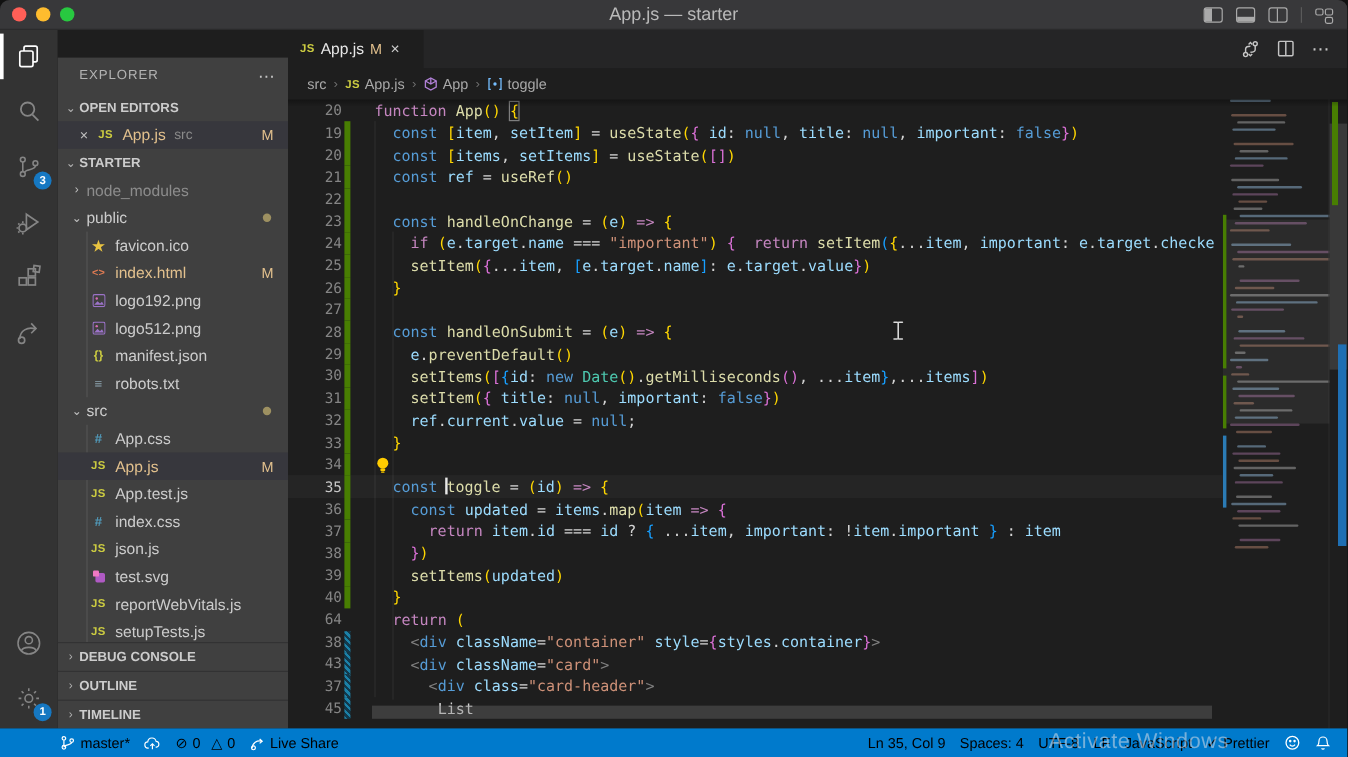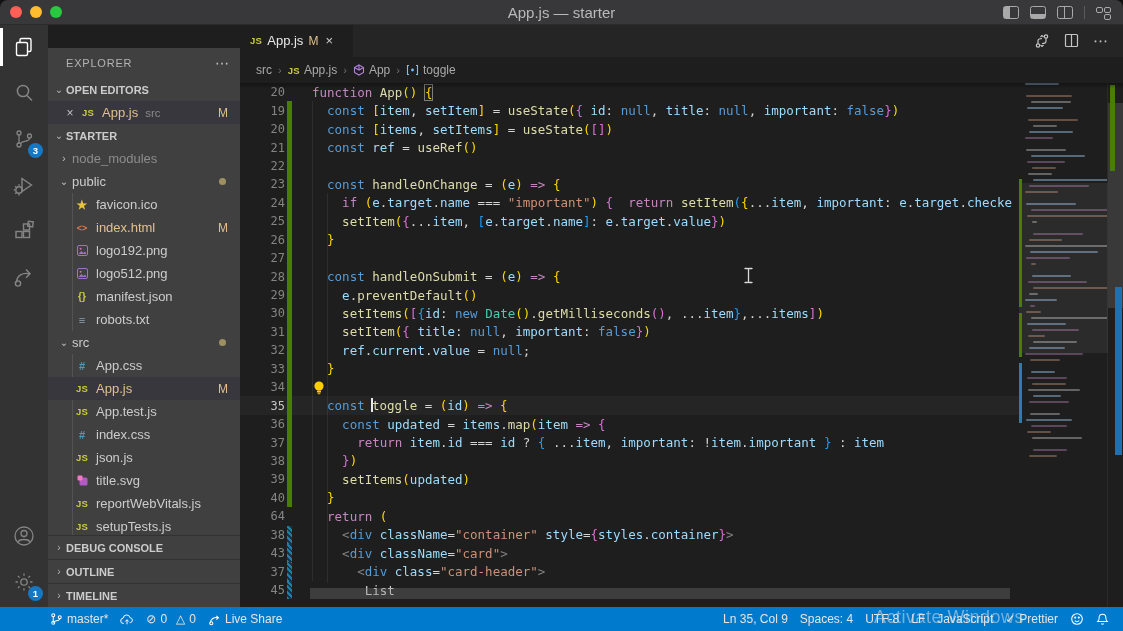--- a/index.html
+++ b/index.html
@@ -87,21 +87,21 @@
   
   .minimap{position:absolute;top:59px;right:15px;width:89px;bottom:0;overflow:hidden;}
   .mmrow{height:2px;margin-bottom:4px;border-radius:1px;}
   .mm-mark{position:absolute;left:0;width:3px;z-index:2;}
   .mm-slider{position:absolute;left:0;right:0;background:rgba(255,255,255,0.06);z-index:1;}
   .ruler{position:absolute;top:59px;right:0;width:15px;bottom:0;border-left:1px solid #2a2a2a;}
   .rl-green{position:absolute;left:2px;width:5px;background:#487e02;}
   .rl-slider{position:absolute;left:0;right:0;background:rgba(121,121,121,0.30);}
   .rl-blue{position:absolute;right:1px;width:7px;background:#1f6fb3;}
   
-  .statusbar{position:absolute;left:0;right:0;bottom:0;height:24px;background:#007acc;color:#e5e5e5;
+  .statusbar{position:absolute;left:0;right:0;bottom:0;height:24px;background:#007acc;color:#000000;
              display:flex;align-items:center;font-size:12px;z-index:30;}
   .st-item{display:flex;align-items:center;gap:4px;padding:0 6px;height:24px;}
   .st-left{display:flex;align-items:center;margin-left:44px;}
   .st-right{display:flex;align-items:center;margin-left:auto;margin-right:8px;}
   .st-ic{font-size:12px;}
   .watermark{position:absolute;left:874px;bottom:3px;font-size:18px;color:rgba(215,220,230,0.55);
              z-index:50;pointer-events:none;letter-spacing:.5px;}
   svg{display:block;}
 </style>
 </head>
@@ -293,21 +293,21 @@
           <span class="ficon" style="margin-left:26px;"><span class="jsbox">JS</span></span>
           <span class="lbl">json.js</span>
         </div>
         <div class="row">
           <span class="ficon" style="margin-left:26px;">
             <svg width="11" height="11" viewBox="0 0 11 11" style="margin:0 auto;">
               <rect x="2.5" y="2.5" width="8" height="8" rx="1.5" fill="#b05ac4"></rect>
               <rect x="0.5" y="0.5" width="5" height="5" rx="1" fill="#ef79c2"></rect>
             </svg>
           </span>
-          <span class="lbl">title.svg</span>
+          <span class="lbl">test.svg</span>
         </div>
         <div class="row">
           <span class="ficon" style="margin-left:26px;"><span class="jsbox">JS</span></span>
           <span class="lbl">reportWebVitals.js</span>
         </div>
         <div class="row">
           <span class="ficon" style="margin-left:26px;"><span class="jsbox">JS</span></span>
           <span class="lbl">setupTests.js</span>
         </div>
         <div class="row" style="height: 17px;">

